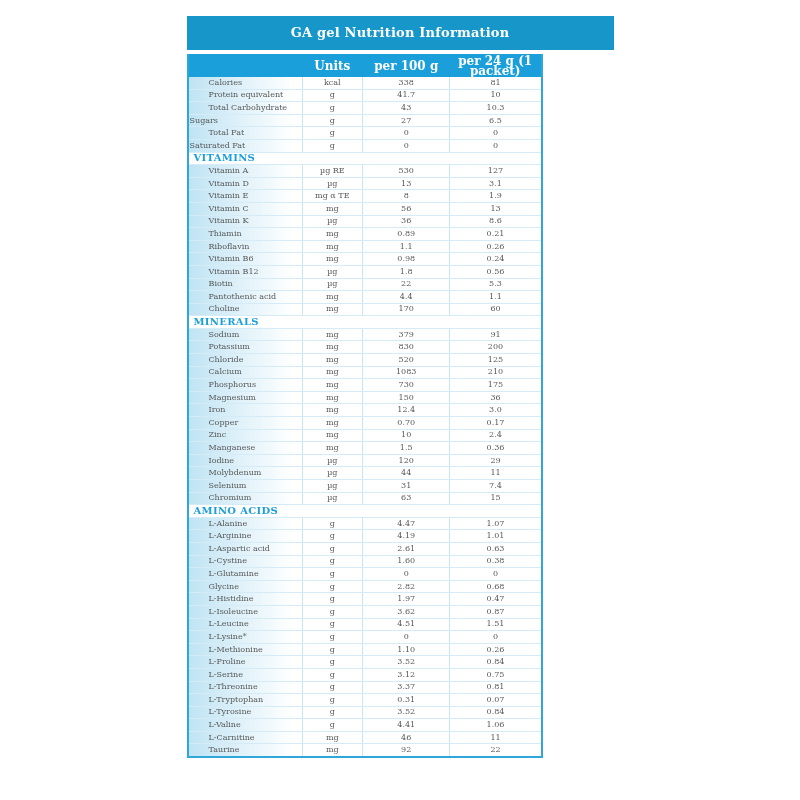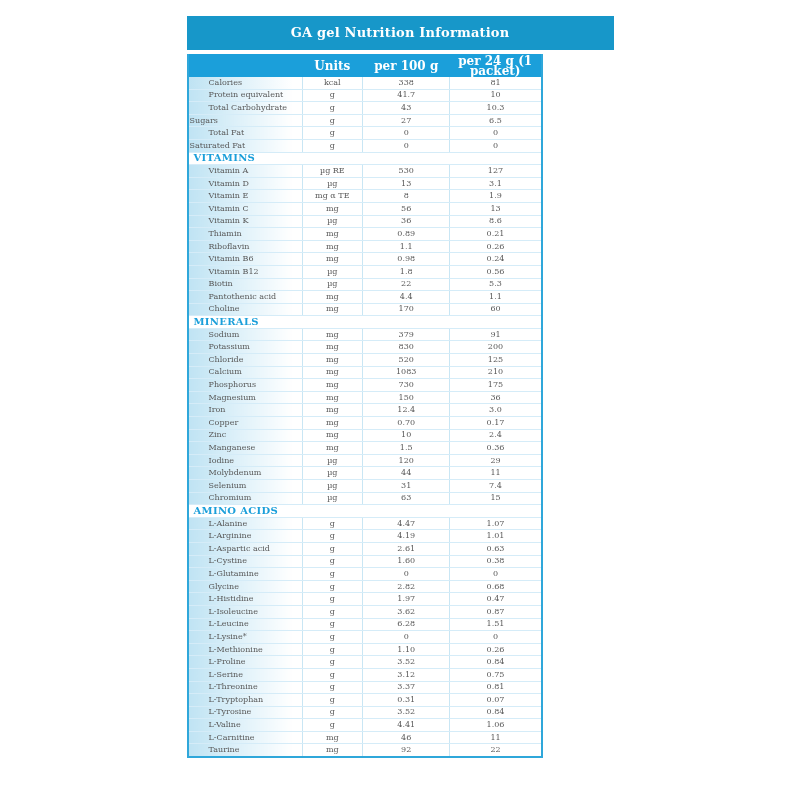--- a/index.html
+++ b/index.html
@@ -345,21 +345,21 @@
         </tr>
         <tr>
           <td class="lbl">L-Isoleucine</td>
           <td class="unit">g</td>
           <td class="v100">3.62</td>
           <td class="v24">0.87</td>
         </tr>
         <tr>
           <td class="lbl">L-Leucine</td>
           <td class="unit">g</td>
-          <td class="v100">6.28</td>
+          <td class="v100">4.51</td>
           <td class="v24">1.51</td>
         </tr>
         <tr>
           <td class="lbl">L-Lysine*</td>
           <td class="unit">g</td>
           <td class="v100">0</td>
           <td class="v24">0</td>
         </tr>
         <tr>
           <td class="lbl">L-Methionine</td>

